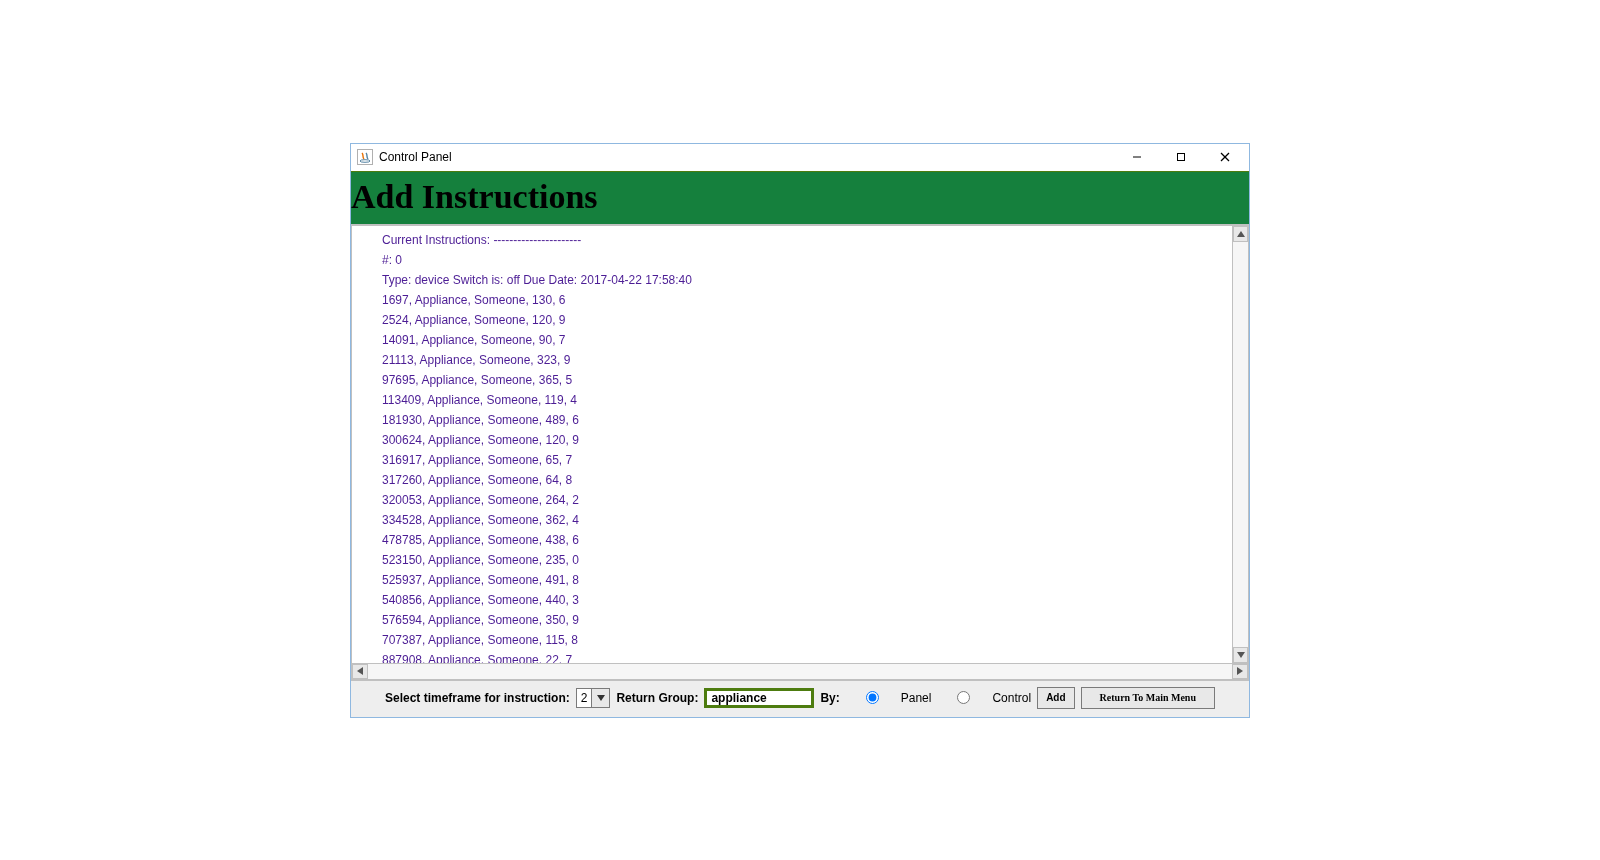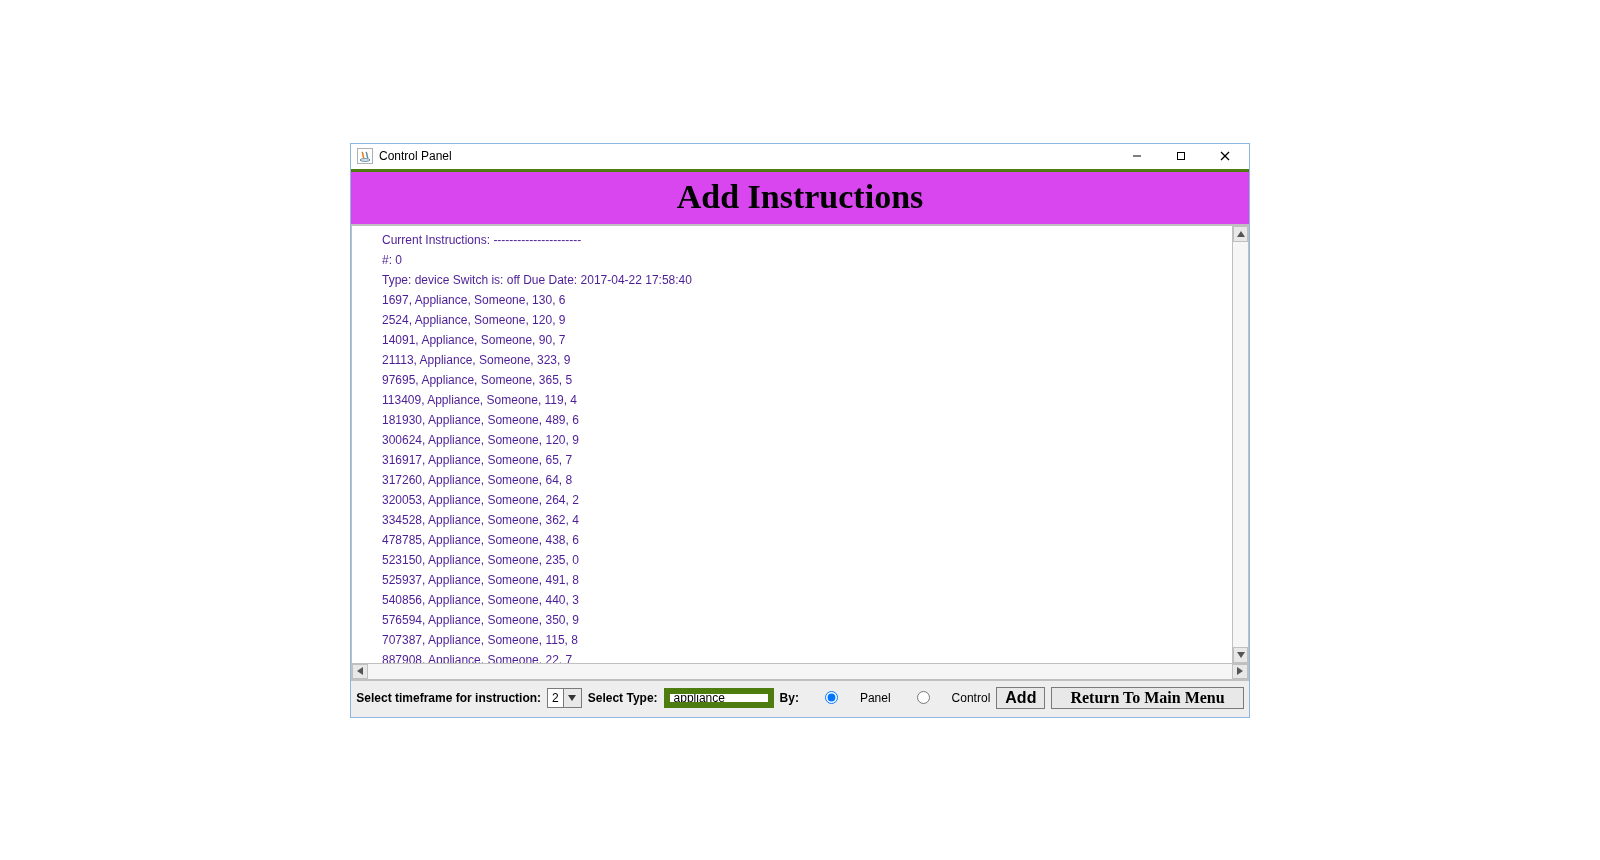--- a/index.html
+++ b/index.html
@@ -20,21 +20,21 @@
     background: #ffffff;
     display: flex;
     flex-direction: column;
   }
   .titlebar {
     height: 28px;
     background: #ffffff;
     display: flex;
     align-items: center;
     padding: 0 2px 0 6px;
-    border-bottom: 3px solid #4d7c0f;
+    border-bottom: 1px solid #4d7c0f;
   }
   .titlebar .java-icon {
     width: 16px;
     height: 16px;
     margin-right: 6px;
     flex-shrink: 0;
   }
   .titlebar .title-text {
     flex: 1;
     font-size: 12px;
@@ -50,22 +50,21 @@
     display: flex;
     align-items: center;
     justify-content: center;
     background: transparent;
     border: none;
     cursor: pointer;
   }
   .win-btn svg { pointer-events: none; }
 
   .header {
-    background: #d946ef;
-    text-align: center;
+    background: #15803d;
     padding: 6px 0 8px 0;
     border-bottom: 1px solid #c0c0c0;
   }
   .header h1 {
     margin: 0;
     font-family: "Times New Roman", Times, serif;
     font-weight: bold;
     font-size: 34px;
     color: #000;
   }
@@ -171,40 +170,41 @@
   .footer .combo .combo-btn {
     width: 18px;
     border-left: 1px solid #7a7a7a;
     background: #e8e8e8;
     display: flex;
     align-items: center;
     justify-content: center;
     cursor: pointer;
   }
   .footer .textfield {
-    border: 6px solid #4d7c0f;
+    border: 3px solid #4d7c0f;
     background: #ffffff;
     height: 20px;
     width: 110px;
     padding: 0 4px;
     font-size: 12px;
     font-family: Arial, sans-serif;
+    font-weight: bold;
   }
   .footer .radio-group {
     display: inline-flex;
     align-items: center;
     gap: 20px;
   }
   .footer .radio-group input { margin: 0 2px 0 6px; }
   .footer .btn {
     border: 1px solid #7a7a7a;
     background: #e8e8e8;
     height: 22px;
     padding: 0 8px;
-    font-size: 16px;
+    font-size: 10px;
     font-weight: bold;
     font-family: Arial, sans-serif;
     cursor: pointer;
   }
   .footer .btn-wide {
     padding: 0 18px;
     font-family: Liberation Serif, serif;
   }
 </style>
 </head>
@@ -306,21 +306,21 @@
     <label class="bold">Select timeframe for instruction:</label>
     <div class="combo">
       <span class="combo-val">2</span>
       <span class="combo-btn">
         <svg width="8" height="6" viewBox="0 0 8 6">
             <polygon points="0,0 8,0 4,6" fill="#333"></polygon>
           </svg>
       </span>
     </div>
 
-    <label class="bold">Select Type:</label>
+    <label class="bold">Return Group:</label>
     <input class="textfield" type="text" value="appliance" style="">
 
     <span class="radio-group">
       <label class="bold">By:</label>
       <input type="radio" name="by" checked="" style="">
       <span class="bold">Panel</span>
       <input type="radio" name="by" style="">
       <span class="bold">Control</span>
     </span>
 

